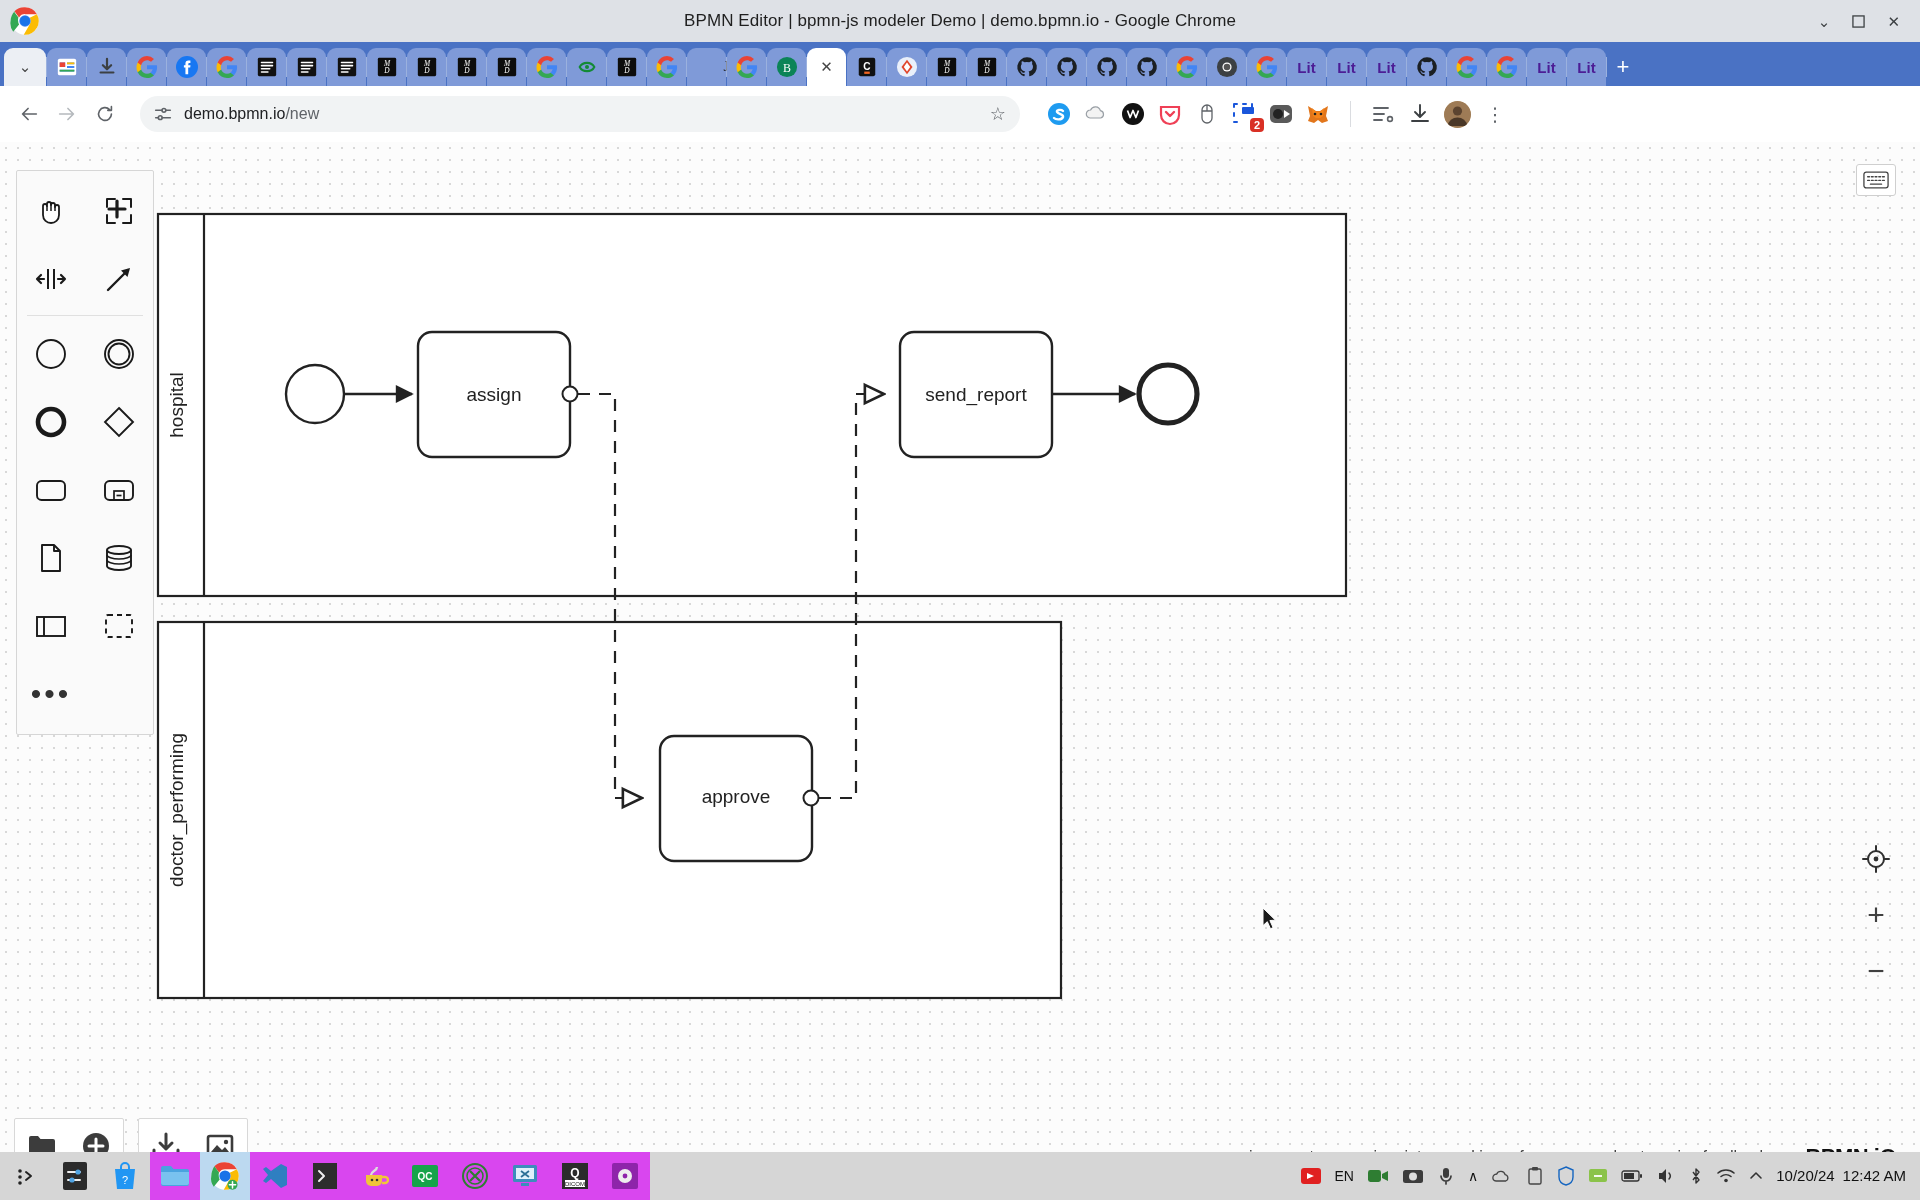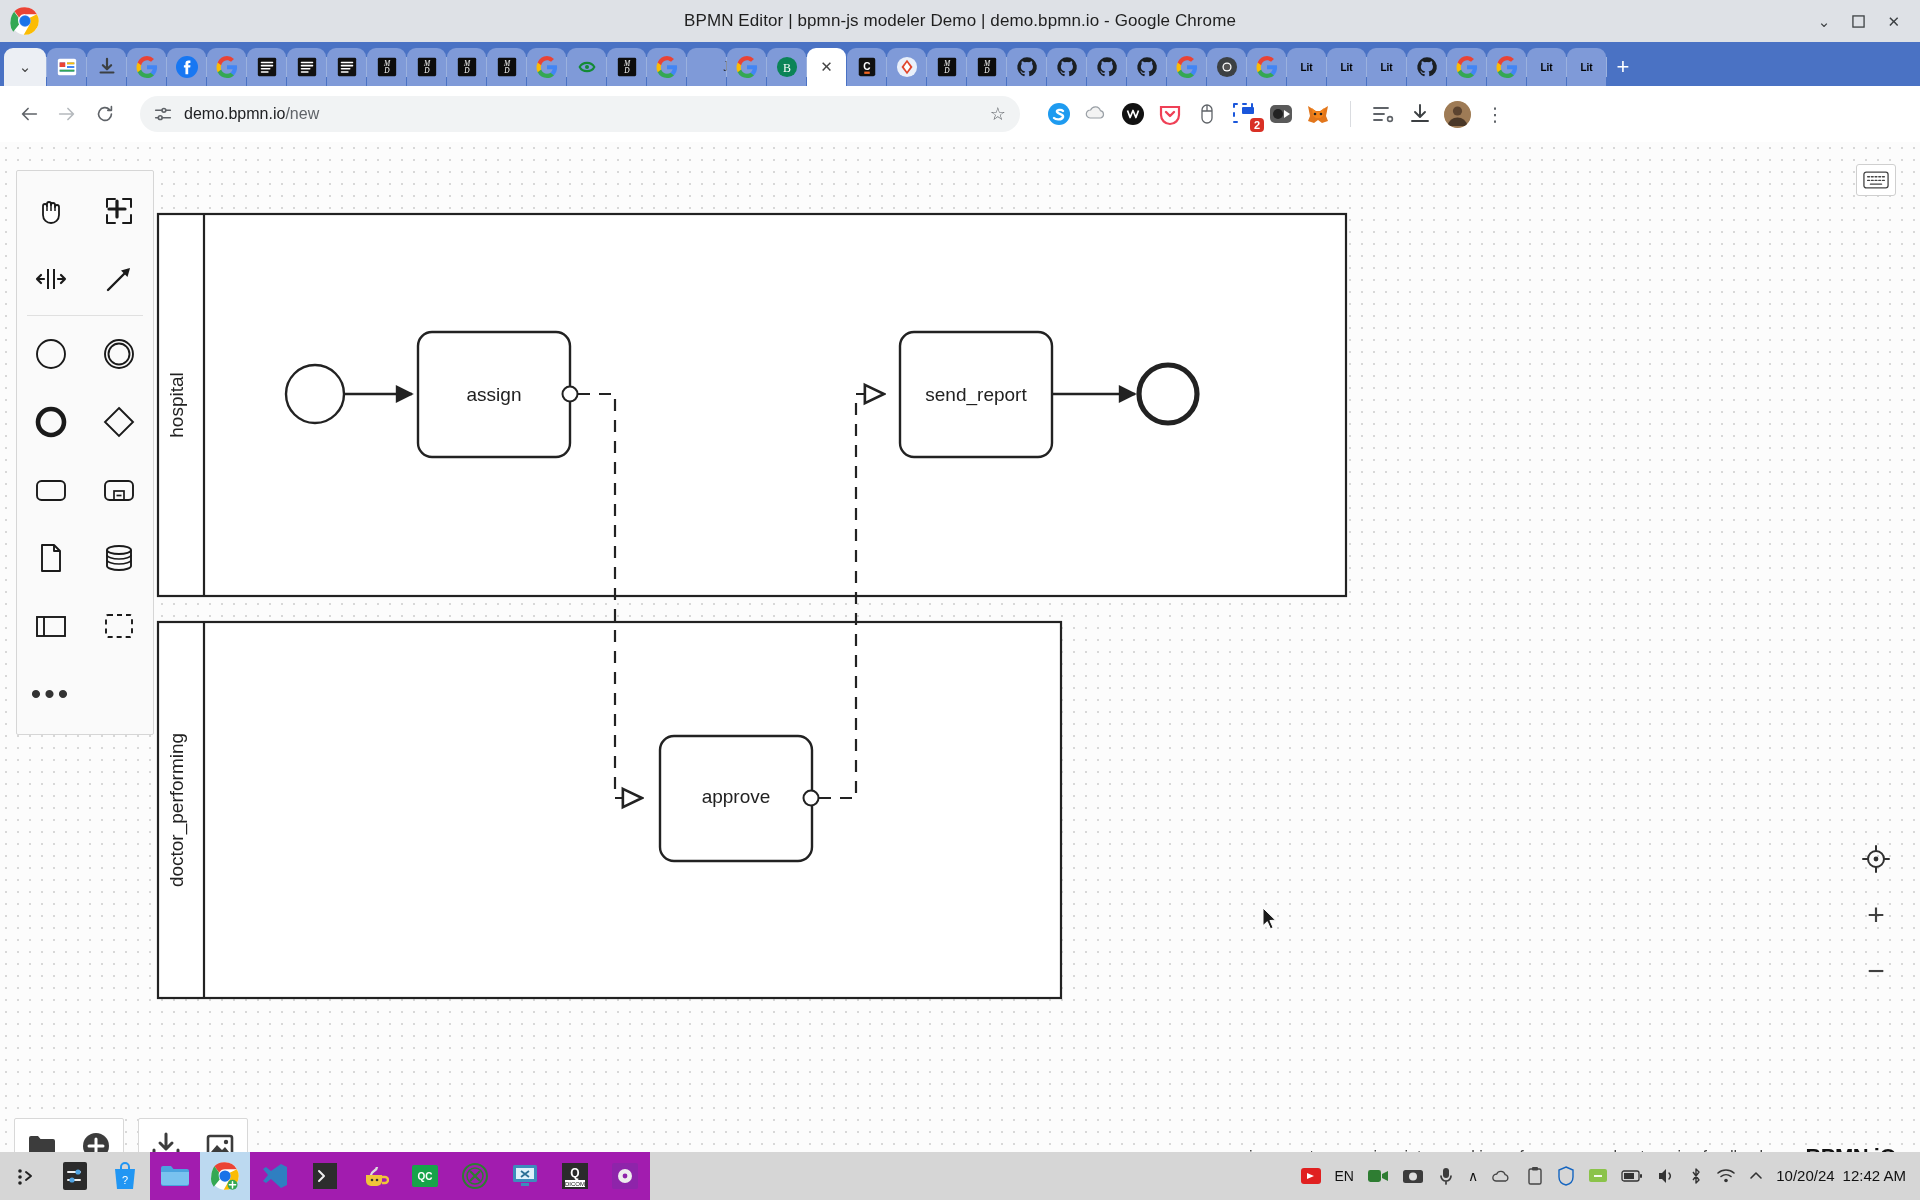--- a/index.html
+++ b/index.html
@@ -44,21 +44,21 @@
   }
   .tab::after{
     content:""; position:absolute; right:-1px; top:9px; height:20px; width:1px;
     background: rgba(255,255,255,.45);
   }
   .tab.active { background: #ffffff; }
   .tab.active::after{ display:none; }
   .tab.first { background: #eceff4; width: 42px; border-radius: 9px 9px 0 0;}
   .tabico { width: 22px; height: 22px; display:block; }
   .tab-label-txt{
-    font-size: 10px; font-weight: bold; color:#000000; font-family:"Liberation Sans",sans-serif;text-align:center;
+    font-size: 15px; font-weight: bold; color:#4c1d95; font-family:"Liberation Sans",sans-serif;text-align:center;
   }
   .tab-initials{ font-size:14px; color:#1b1b1b; font-family:"Liberation Serif",serif;margin-left:47px;}
   .newtab {
     width: 32px; height: 32px; color: #fff; font-size: 22px; display:flex;
     align-items:center; justify-content:center; margin-bottom:3px; flex:none;
   }
   .closeX{ font-size:15px; color:#444; }
 
   
   .toolbar {
@@ -152,21 +152,21 @@
   
   .cursor{ position:absolute; left:1262px; top:765px; }
 
   
   .taskbar{
     position:absolute; left:0; bottom:0; width:1920px; height:48px;
     background:#d6d6d6; display:flex; align-items:center;
   }
   .tb-left{ display:flex; align-items:center; height:48px;}
   .tb-item{ width:50px;height:48px; display:flex;align-items:center;justify-content:center; position:relative;}
-  .tb-item.lit{ background:#a21caf;}
+  .tb-item.lit{ background:#d946ef;}
   .tb-item.act{ background:#bcd9f0;}
   .tb-right{ margin-left:auto; display:flex; align-items:center; gap:13px; padding-right:14px;}
   .tb-text{ font-size:14px; color:#111; }
   .clock{ display:flex; flex-direction:column; align-items:flex-start; line-height:18px; font-size:15px; color:#111;}
   .clock-row{ display:flex; gap:8px; }
 
   svg { display:block; }
 </style>
 </head>
 <body>

